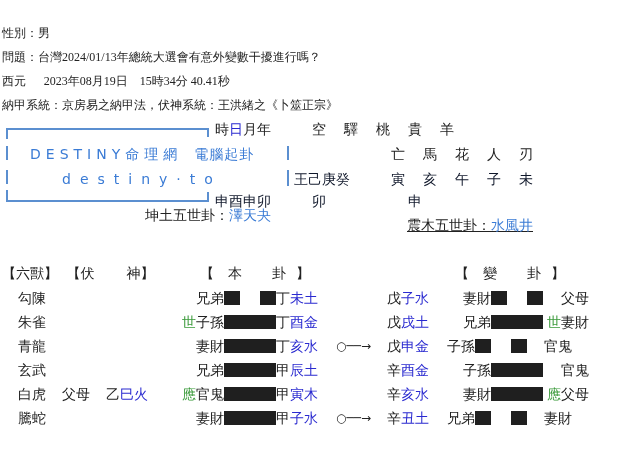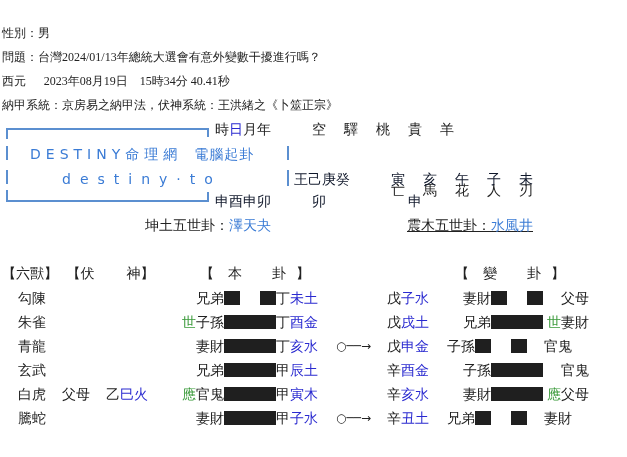--- a/index.html
+++ b/index.html
@@ -60,30 +60,30 @@
 
 <div class="abs" style="left:215px;top:120px;font-size:14px;">
   <span>時</span><span class="navy">日</span><span>月年</span>
 </div>
 <div class="abs red" style="left:294px;top:170px;">王己庚癸</div>
 <div class="abs red" style="left:215px;top:192px;">申酉申卯</div>
 
 <div class="abs" style="left:312px;top:120px;word-spacing:0;">
   <span style="display:inline-block;width:32px;">空</span><span style="display:inline-block;width:32px;">驛</span><span style="display:inline-block;width:32px;">桃</span><span style="display:inline-block;width:32px;">貴</span><span style="display:inline-block;width:32px;">羊</span>
 </div>
-<div class="abs" style="left:391px;top:145px;margin-top:36px;">
+<div class="abs" style="left:391px;top:145px;">
   <span style="display:inline-block;width:32px;">亡</span><span style="display:inline-block;width:32px;">馬</span><span style="display:inline-block;width:32px;">花</span><span style="display:inline-block;width:32px;">人</span><span style="display:inline-block;width:32px;">刃</span>
 </div>
 <div class="abs red" style="left:391px;top:170px;">
   <span style="display:inline-block;width:32px;">寅</span><span style="display:inline-block;width:32px;">亥</span><span style="display:inline-block;width:32px;">午</span><span style="display:inline-block;width:32px;">子</span><span style="display:inline-block;width:32px;">未</span>
 </div>
 <div class="abs red" style="left:312px;top:192px;">卯</div>
 <div class="abs red" style="left:408px;top:192px;">申</div>
 
-<div class="abs" style="left:145px;top:216px;">
+<div class="abs" style="left:145px;top:206px;">
   <span>坤土五世卦：</span><span class="blue">澤天夬</span>
 </div>
 <div class="abs" style="left:407px;top:216px;text-decoration:underline;">
   <span>震木五世卦：</span><span class="blue">水風井</span>
 </div>
 
 <div class="row" style="left:2px;top:263px;">
   <span>【六獸】</span>
   <span style="margin-left:4px;">【伏</span><span style="margin-left:32px;">神】</span>
 </div>

